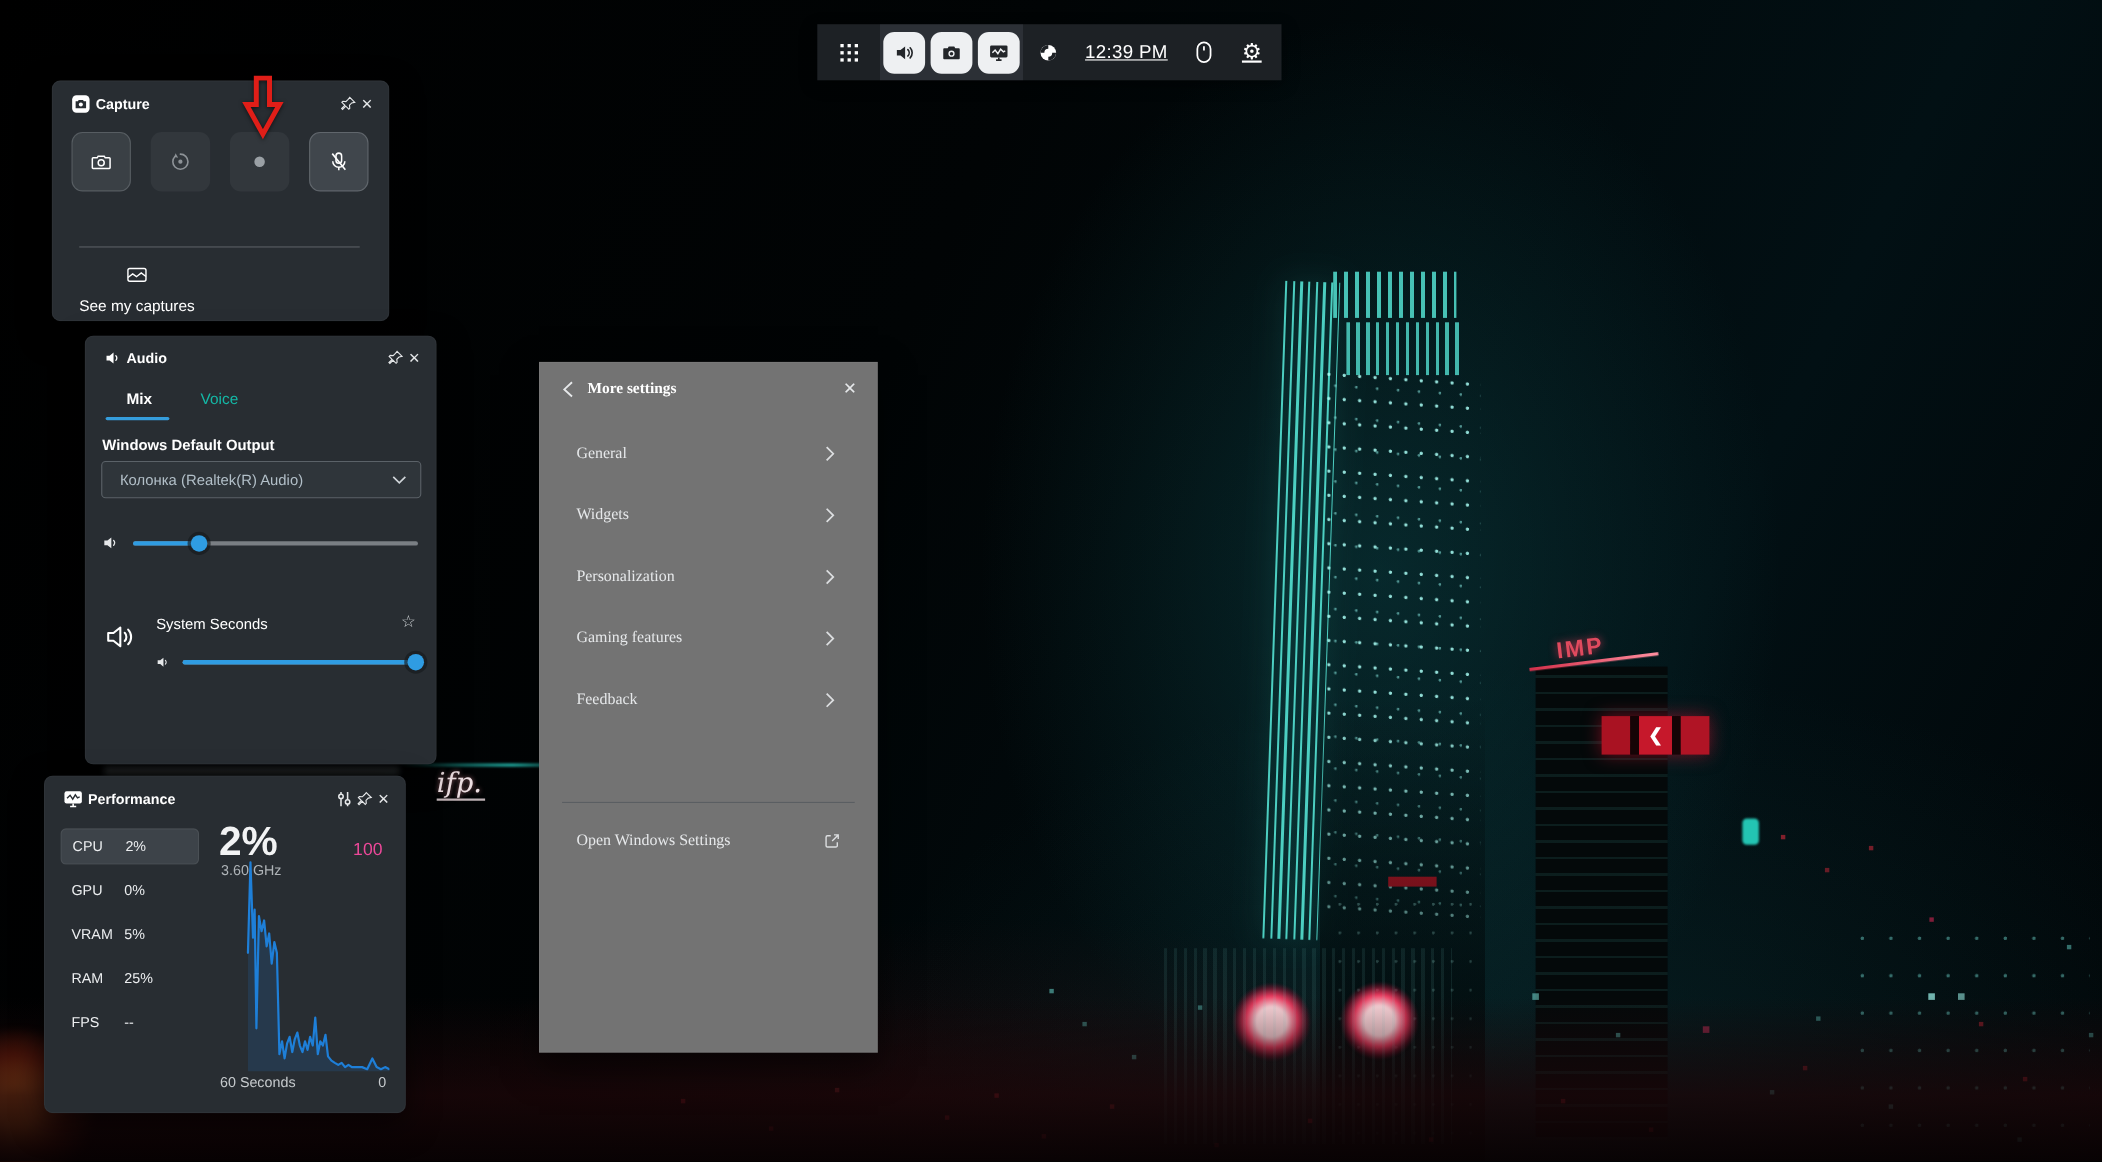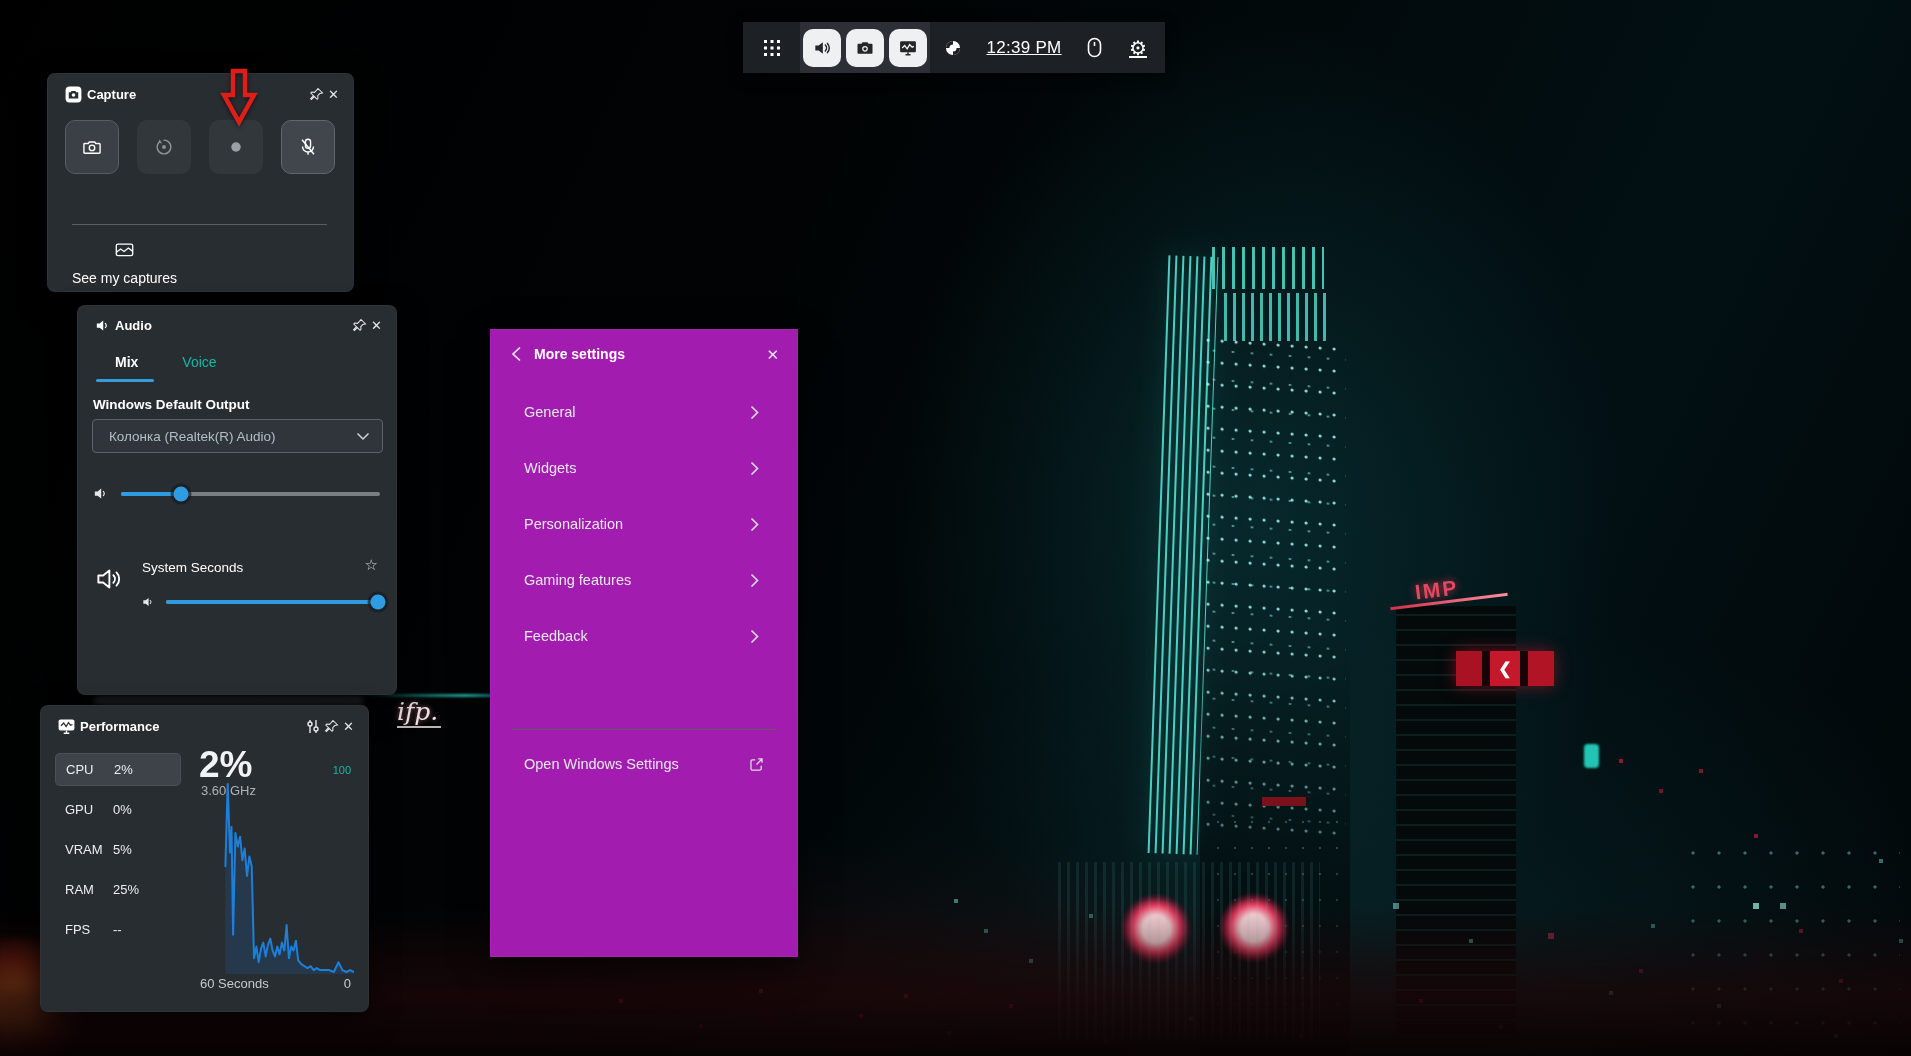--- a/index.html
+++ b/index.html
@@ -136,27 +136,27 @@
   .ss-star{position:absolute;right:18px;top:250px;font-size:15px;color:#cfd3d6;cursor:pointer;}
   
   .pmetrics{position:absolute;left:14px;top:47px;width:140px;}
   .pill{width:126px;height:33px;background:#3d4349;border:1px solid rgba(255,255,255,.07);
     border-radius:5px;display:flex;align-items:center;cursor:pointer;box-sizing:border-box;}
   .mrow{display:flex;align-items:center;height:33px;margin-top:7px;cursor:pointer;}
   .mlab{font-size:13px;color:#eceef0;padding-left:10px;width:48px;}
   .mval{font-size:13px;color:#eceef0;}
   .big-val{position:absolute;left:158px;top:38px;font-size:37px;font-weight:bold;color:#f2f3f4;}
   .ghz{position:absolute;left:160px;top:77px;font-size:13px;color:#aeb3b7;}
-  .ax-max{position:absolute;left:280px;top:58px;width:30px;text-align:right;font-size:11px;color:#14b8a6;}
+  .ax-max{position:absolute;left:280px;top:58px;width:30px;font-size:16px;color:#ec4899;}
   .ax-min{position:absolute;left:280px;top:270px;width:30px;text-align:right;font-size:13px;color:#c6cacd;}
   .x-label{position:absolute;left:159px;top:270px;font-size:13px;color:#c6cacd;}
   .perf-graph{position:absolute;left:158px;top:72px;width:155px;height:196px;}
   
-  .panel{position:absolute;left:490px;top:329px;width:308px;height:628px;background:#a21caf;z-index:9;
-    box-shadow:0 12px 30px rgba(0,0,0,.55);border:1px solid rgba(255,255,255,.04);box-sizing:border-box;}
+  .panel{position:absolute;left:490px;top:329px;width:308px;height:628px;background:#737373;z-index:9;
+    box-shadow:0 12px 30px rgba(0,0,0,.55);border:1px solid rgba(255,255,255,.04);box-sizing:border-box;font-family:Liberation Serif, serif;}
   .p-head{display:flex;align-items:center;padding:16px 18px 0 20px;gap:12px;}
   .p-title{font-size:14px;font-weight:600;color:#fff;}
   .p-items{position:absolute;left:0;top:54px;width:100%;}
   .p-row{height:56px;display:flex;align-items:center;padding:0 38px 0 33px;cursor:pointer;}
   .p-row span{font-size:14.5px;color:#e6e8ea;}
   .p-chev{margin-left:auto;display:flex;}
   .p-div{position:absolute;left:20px;right:20px;top:399px;height:1px;background:#5a5e62;}
   .p-foot{position:absolute;left:0;top:408px;width:100%;height:52px;display:flex;align-items:center;
     padding:0 32px 0 33px;cursor:pointer;box-sizing:border-box;}
   .p-foot span{font-size:14.5px;color:#e6e8ea;}

